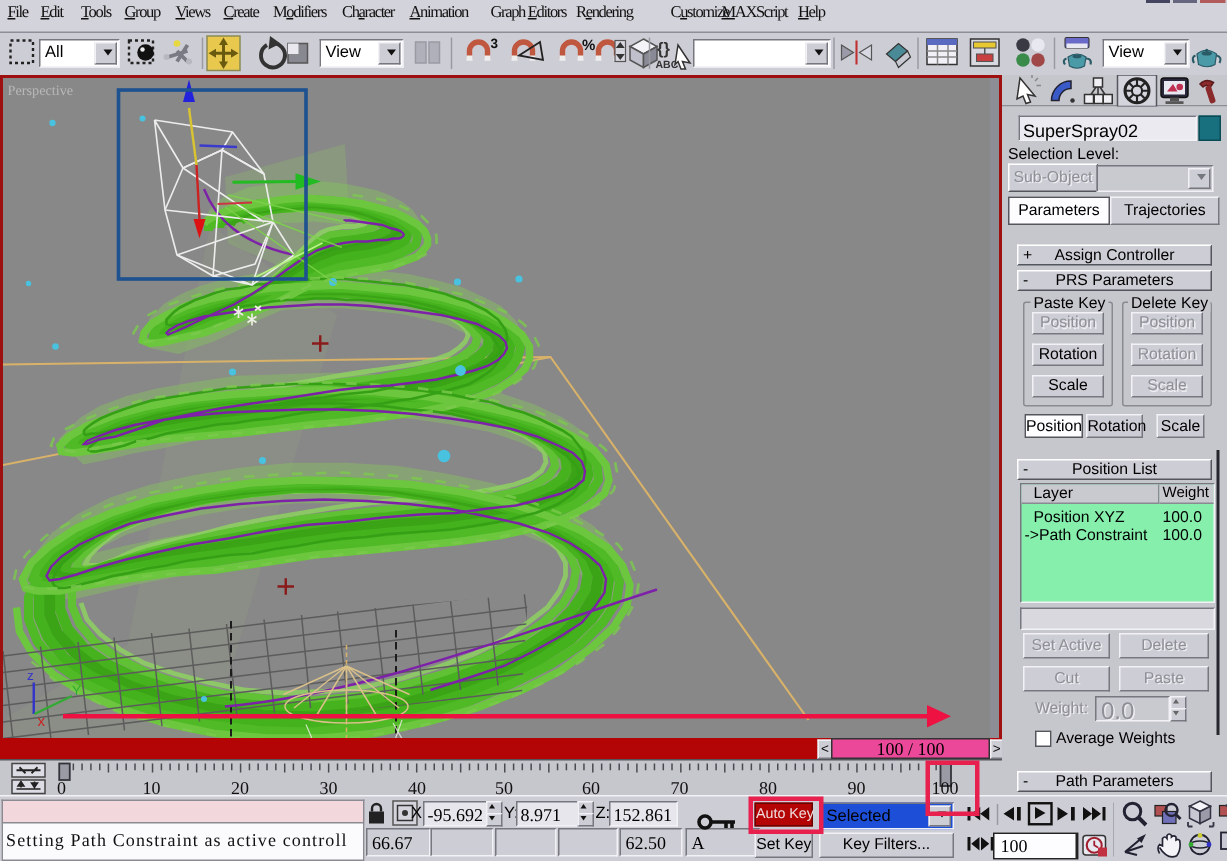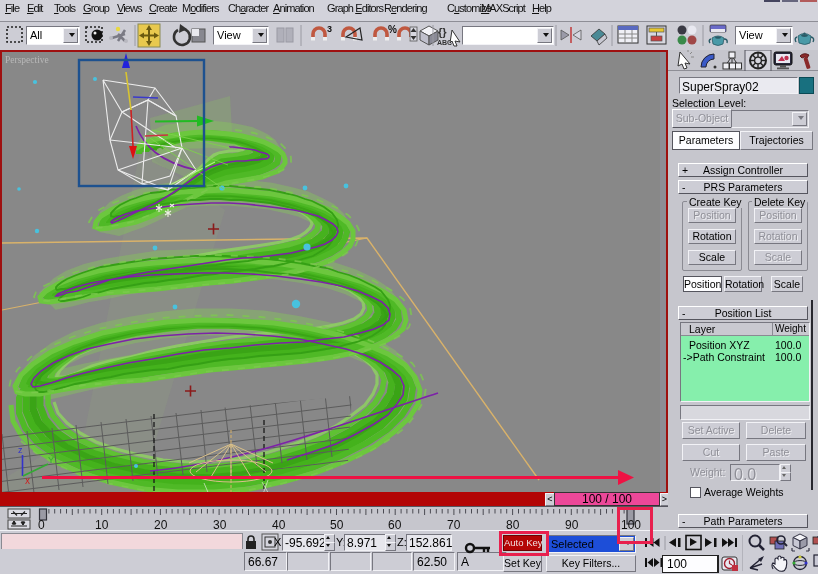--- a/index.html
+++ b/index.html
@@ -3,21 +3,21 @@
 <style>
   html,body{margin:0;padding:0;}
   body{width:818px;height:574px;overflow:hidden;font-family:"Liberation Sans",sans-serif;}
   #app{position:absolute;left:0;top:0;width:818px;height:574px;background:#cdcdd5;overflow:hidden;}
   .abs{position:absolute;}
   .raised{background:#cdcdd5;border-top:1px solid #f2f2f6;border-left:1px solid #f2f2f6;border-bottom:1px solid #777780;border-right:1px solid #777780;}
   .raised2{background:#cdcdd5;border-top:1px solid #ffffff;border-left:1px solid #ffffff;border-bottom:1px solid #55555e;border-right:1px solid #55555e;}
   .sunken{border-top:1px solid #777780;border-left:1px solid #777780;border-bottom:1px solid #f2f2f6;border-right:1px solid #f2f2f6;}
   .btn{font-size:10.5px;color:#000;text-align:center;}
   .dis{color:#8f8f97 !important;text-shadow:1px 1px 0 #eeeef2;}
-  .serif{font-family:Liberation Sans, sans-serif;}
+  .serif{font-family:Liberation Serif, serif;}
 </style></head>
 <body>
 <div id="app">
 
 <div class="abs" style="left:0;top:0;width:818px;height:21px;background:#d3d3db;border-bottom:1px solid #8e8e96;">
   <div class="abs serif" style="left:0;top:2px;width:818px;height:18px;font-size:11px;letter-spacing:-0.9px;color:#111;">
     <span class="abs" style="left:5px;"><u>F</u>ile</span>
     <span class="abs" style="left:27px;"><u>E</u>dit</span>
     <span class="abs" style="left:54px;"><u>T</u>ools</span>
     <span class="abs" style="left:83px;text-align:center;"><u>G</u>roup</span>
@@ -434,20 +434,23 @@
         <span class="abs" style="left:447px;">70</span>
         <span class="abs" style="left:506px;">80</span>
         <span class="abs" style="left:565px;">90</span>
         <span class="abs" style="left:621px;">100</span>
 </div>
 </div>
 
 <div id="statusbar" class="abs" style="left:0;top:530px;width:818px;height:44px;background:#cdcdd5;border-top:1px solid #f2f2f6;">
   
   <div class="abs" style="left:1px;top:2px;width:240px;height:15px;background:#f2d8dc;border:1px solid #8a8a92;border-bottom:none;"></div>
+  <div class="abs" style="left:1px;top:17px;width:240px;height:24px;background:#fbfbfd;border:1px solid #8a8a92;">
+    <span class="serif" style="position:absolute;left:2px;top:4px;font-size:12px;letter-spacing:0.75px;color:#111;white-space:nowrap;">Setting Path Constraint as active controll</span>
+  </div>
   
   <div class="abs sunken" style="left:244px;top:21px;width:41px;height:17px;">
         <span class="serif" style="position:absolute;left:3px;top:2px;font-size:12px;">66.67</span>
       </div>
   <div class="abs sunken" style="left:287px;top:21px;width:40px;height:17px;"></div>
   <div class="abs sunken" style="left:330px;top:21px;width:39px;height:17px;"></div>
   <div class="abs sunken" style="left:372px;top:21px;width:38px;height:17px;"></div>
   <div class="abs sunken" style="left:413px;top:21px;width:40px;height:17px;">
         <span class="serif" style="position:absolute;left:3px;top:2px;font-size:12px;">62.50</span>
       </div>
@@ -651,21 +654,21 @@
     <div style="position:absolute;right:4px;top:5px;width:0;height:0;border-left:3.5px solid transparent;border-right:3.5px solid transparent;border-top:4px solid #77777f;"></div>
   </div>
   <div class="abs btn" style="left:4px;top:81px;width:66px;height:17px;line-height:17px;background:#fdfdff;border:1px solid #55555e;">Parameters</div>
   <div class="abs raised btn" style="left:72px;top:81px;width:71px;height:17px;line-height:17px;">Trajectories</div>
 
   <div class="abs raised2 btn" style="left:10px;top:113px;width:128px;height:12px;font-size:10.5px;line-height:12px;"><span style="position:absolute;left:3px;top:0;">+</span>Assign Controller</div>
   <div class="abs raised2 btn" style="left:10px;top:130px;width:128px;height:12px;font-size:10.5px;line-height:12px;"><span style="position:absolute;left:3px;top:0;">-</span>PRS Parameters</div>
 
   <div class="abs" style="left:14px;top:151px;width:58px;height:68px;border:1px solid #8a8a92;border-radius:2px;"></div>
   <div class="abs" style="left:80px;top:151px;width:58px;height:68px;border:1px solid #8a8a92;border-radius:2px;"></div>
-  <div class="abs" style="left:19px;top:146px;background:#c6c6cd;padding:0 2px;font-size:10.5px;">Create Key</div>
+  <div class="abs" style="left:19px;top:146px;background:#c6c6cd;padding:0 2px;font-size:10.5px;">Paste Key</div>
   <div class="abs" style="left:84px;top:146px;background:#c6c6cd;padding:0 2px;font-size:10.5px;">Delete Key</div>
   <div class="abs raised btn dis" style="left:20px;top:158px;width:46px;height:13px;line-height:13px;">Position</div>
   <div class="abs raised btn" style="left:20px;top:179px;width:46px;height:13px;line-height:13px;">Rotation</div>
   <div class="abs raised btn" style="left:20px;top:200px;width:46px;height:13px;line-height:13px;">Scale</div>
   <div class="abs raised btn dis" style="left:86px;top:158px;width:46px;height:13px;line-height:13px;">Position</div>
   <div class="abs raised btn dis" style="left:86px;top:179px;width:46px;height:13px;line-height:13px;">Rotation</div>
   <div class="abs raised btn dis" style="left:86px;top:200px;width:46px;height:13px;line-height:13px;">Scale</div>
   <div class="abs btn" style="left:15px;top:226px;width:37px;height:14px;line-height:14px;background:#fdfdff;border:1px solid #55555e;">Position</div>
   <div class="abs raised btn" style="left:56px;top:226px;width:36px;height:14px;line-height:14px;">Rotation</div>
   <div class="abs raised btn" style="left:103px;top:226px;width:30px;height:14px;line-height:14px;">Scale</div>

